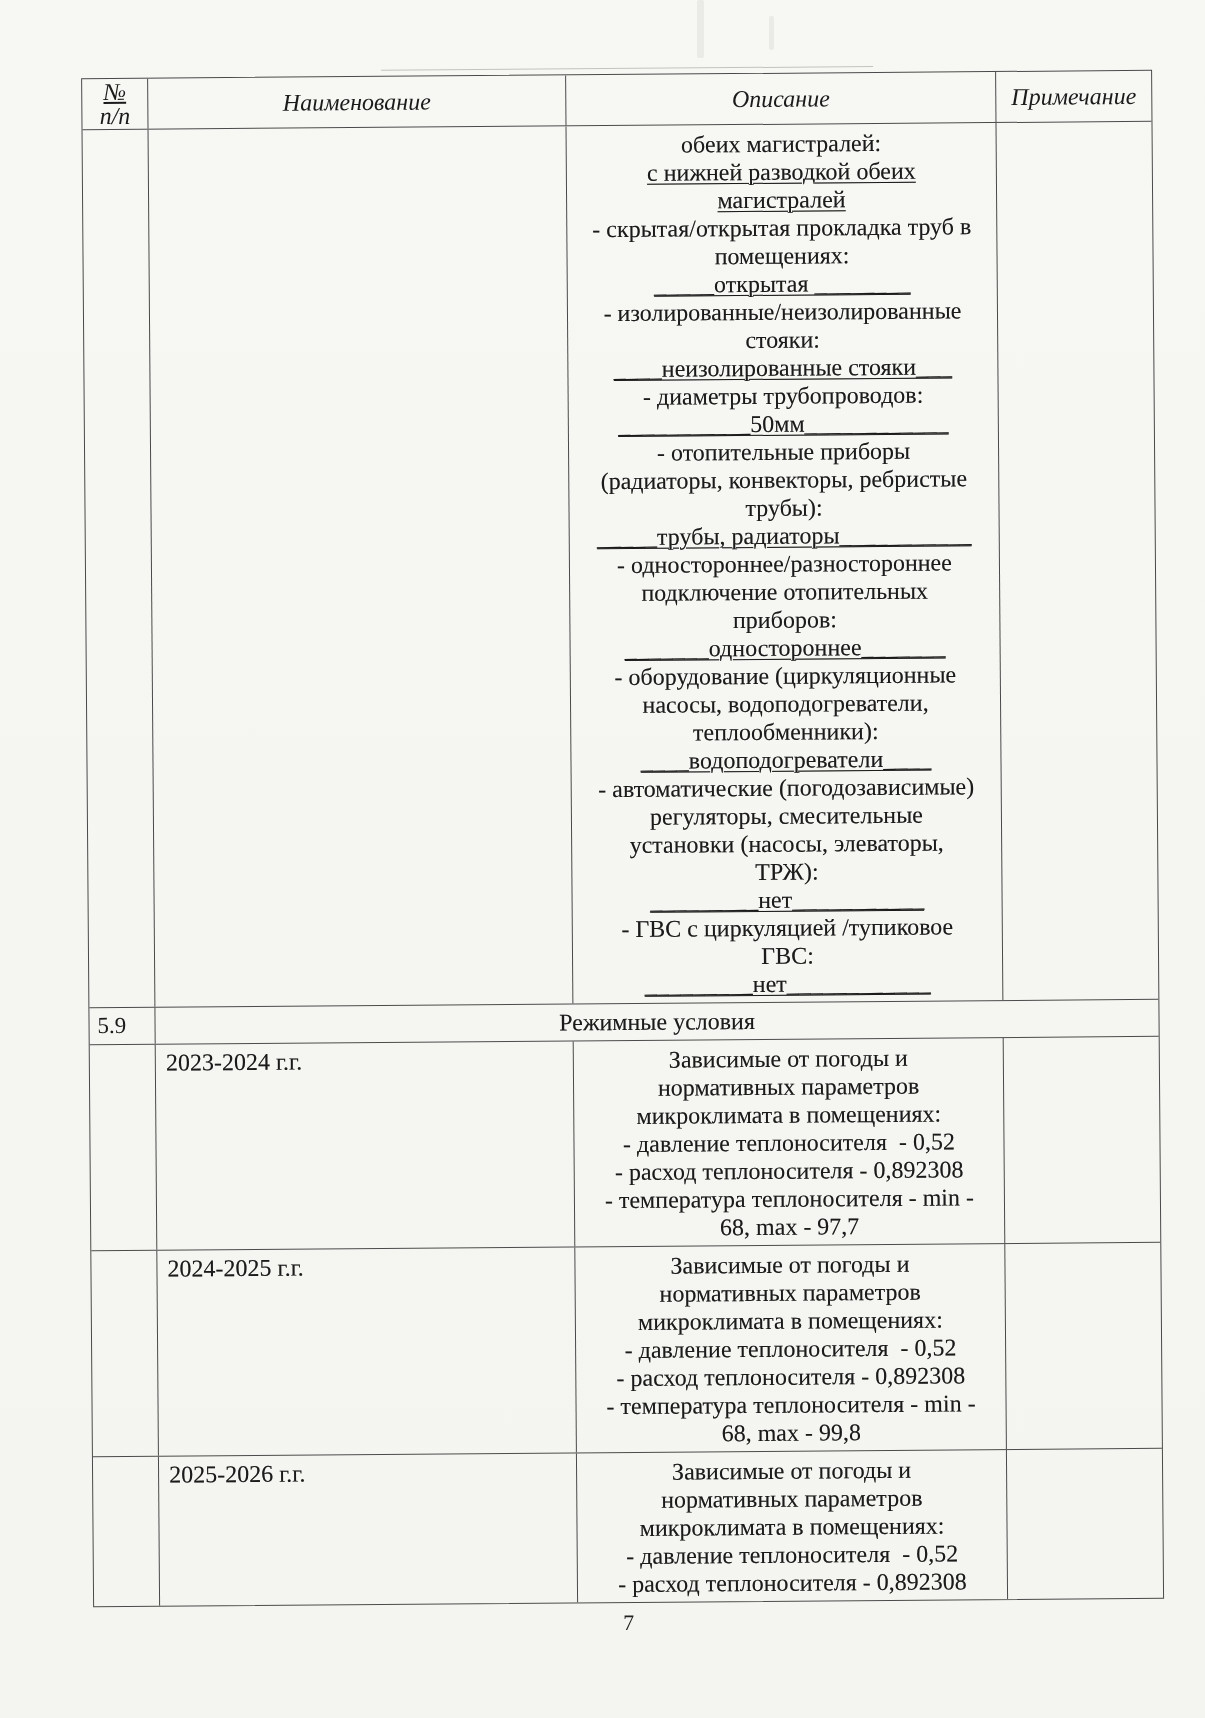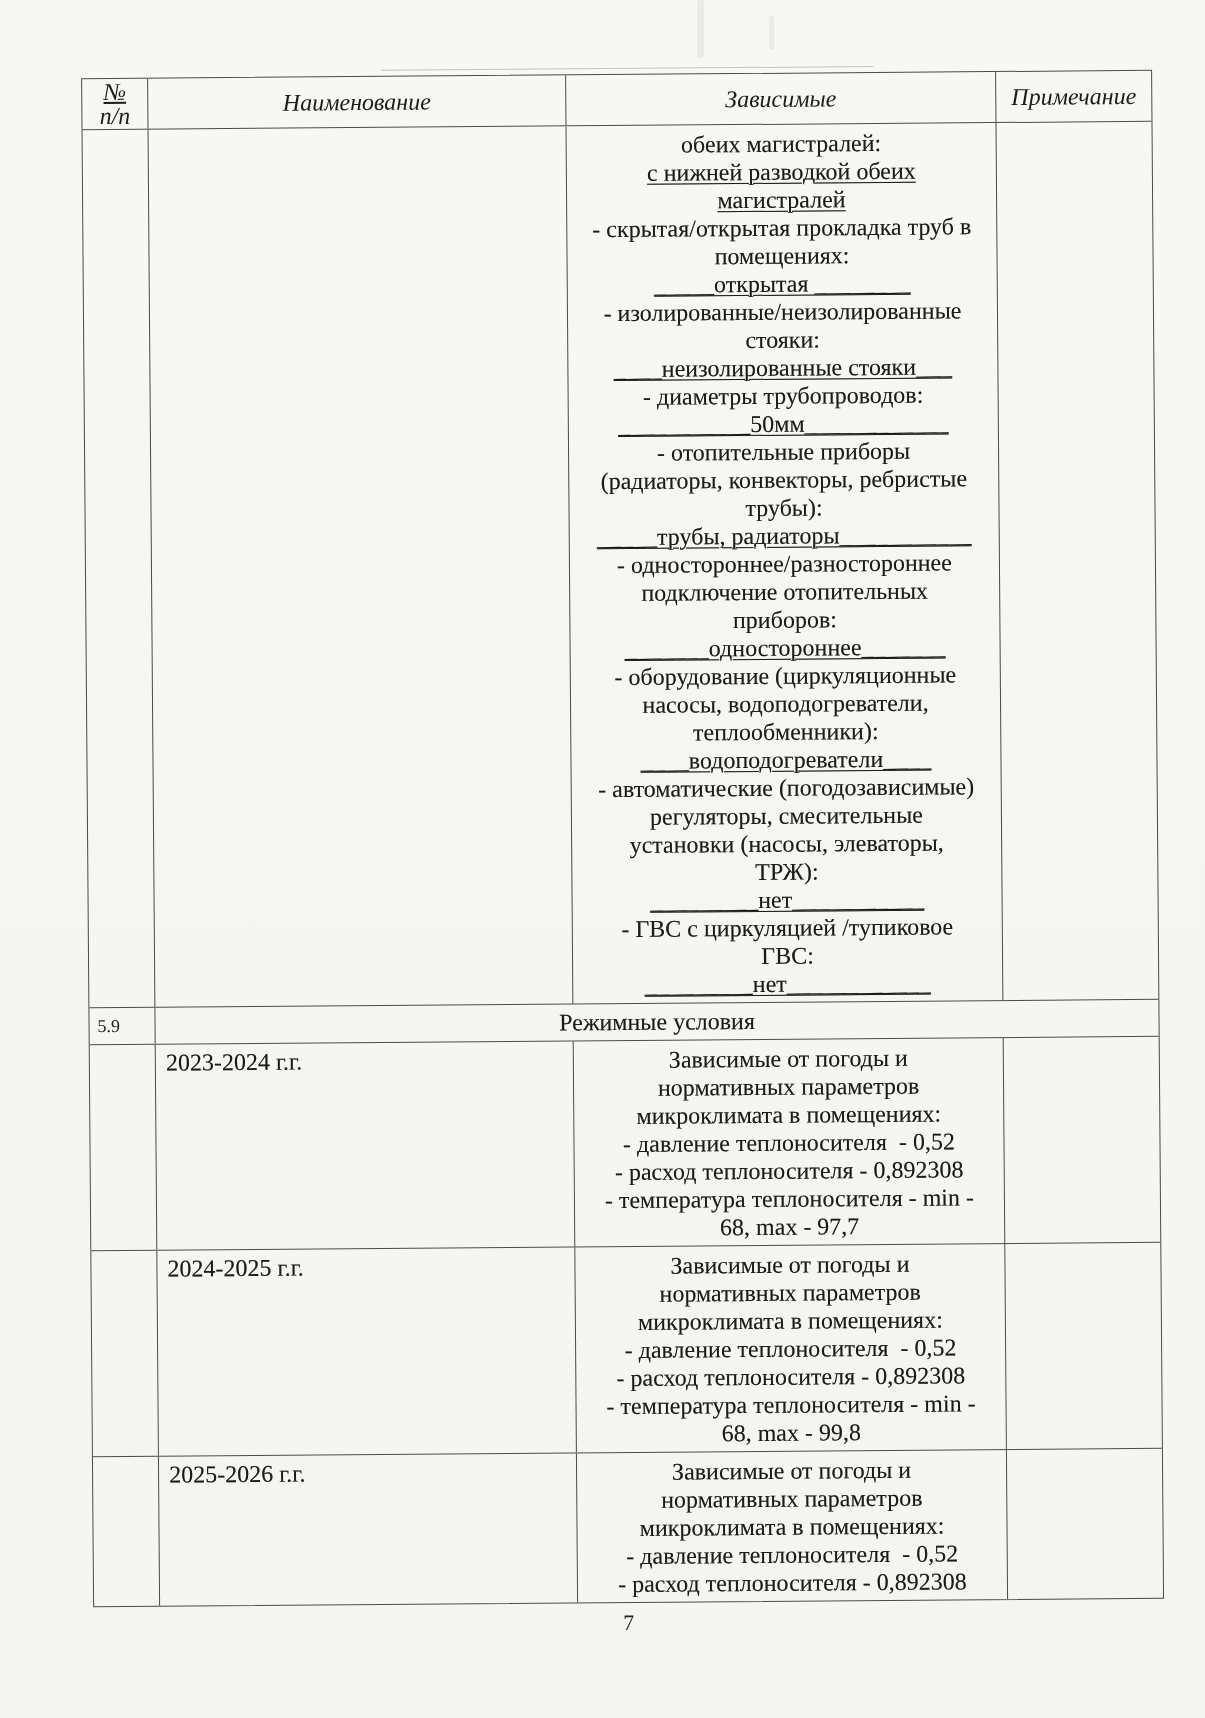--- a/index.html
+++ b/index.html
@@ -52,21 +52,21 @@
     text-shadow:0 0 .4px rgba(20,20,20,.4);
   }
   .dline.u,.dline.f{
     text-decoration:underline;
     text-decoration-thickness:1.3px;
     text-underline-offset:3px;
   }
   .name-text,.num-text{text-shadow:0 0 .4px rgba(20,20,20,.4);}
 
   .section-row{height:36px;align-items:center;}
-  .section-row .c-num{font-size:18px;padding-left:8px;height:100%;display:flex;align-items:center;border-right:1.4px solid #4a4a4a;}
+  .section-row .c-num{font-size:23px;padding-left:8px;height:100%;display:flex;align-items:center;border-right:1.4px solid #4a4a4a;}
   .section-row .c-merged{flex:1 1 auto;text-align:center;font-size:24px;text-shadow:0 0 .4px rgba(20,20,20,.4);}
 
   .pageno{
     width:100%;text-align:center;margin-top:7px;
     font-size:22px;font-family:"Liberation Serif","DejaVu Serif",serif;color:#222;
   }
 </style>
 </head>
 <body>
 
@@ -77,21 +77,21 @@
   <div class="sheet">
     <div class="row header-row">
       <div class="cell c-num">
         <div class="num-top">№</div>
         <div>п/п</div>
       </div>
       <div class="cell c-name">
         <span>Наименование</span>
       </div>
       <div class="cell c-desc">
-        <span>Зависимые</span>
+        <span>Описание</span>
       </div>
       <div class="cell c-note last">
         <span>Примечание</span>
       </div>
     </div>
     <div id="tbody">
         <div class="row data-row">
           <div class="cell c-num">
             <div class="num-text"></div>
           </div>

